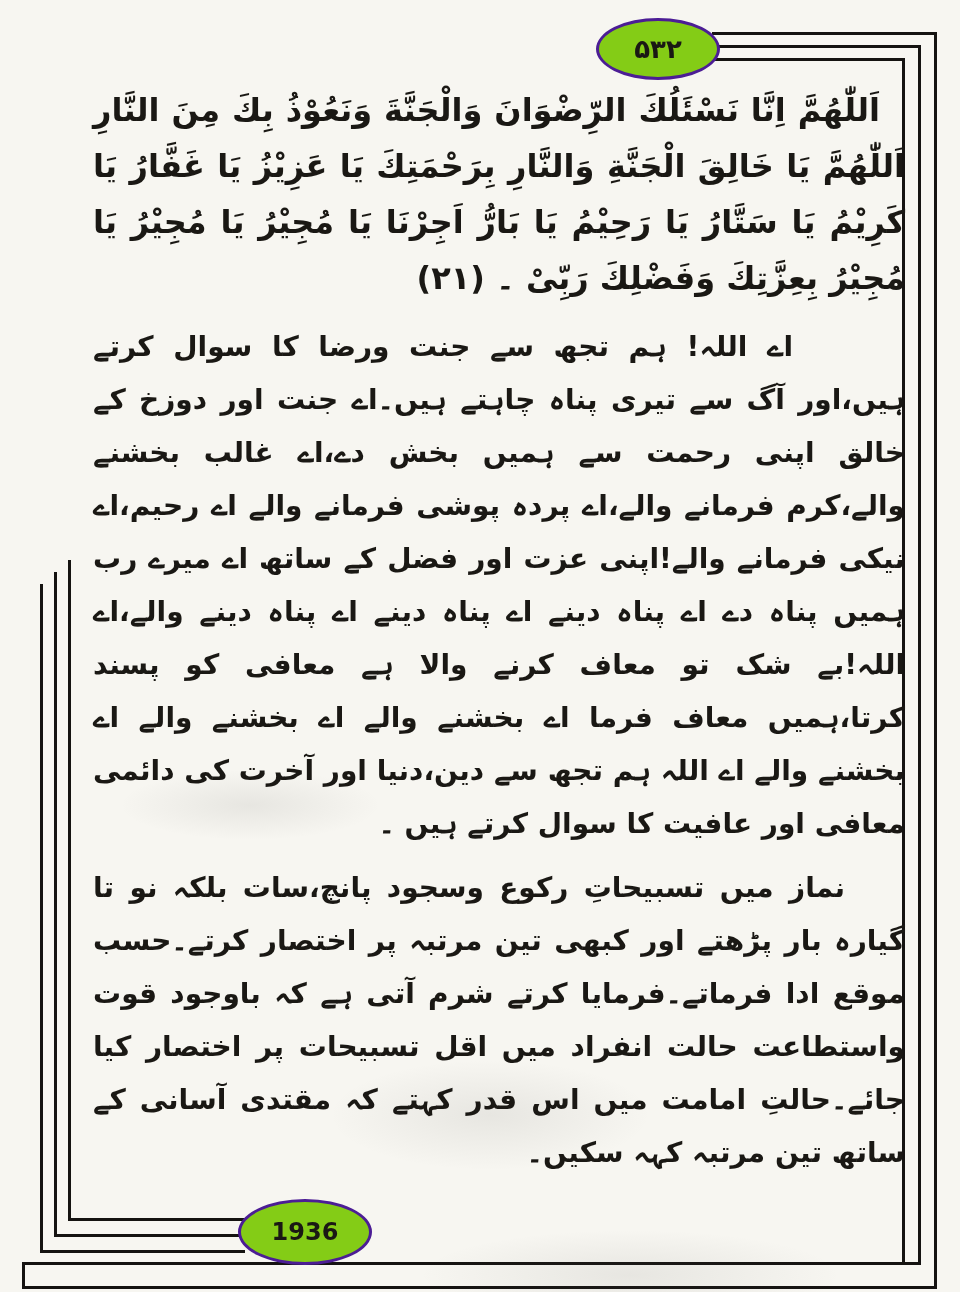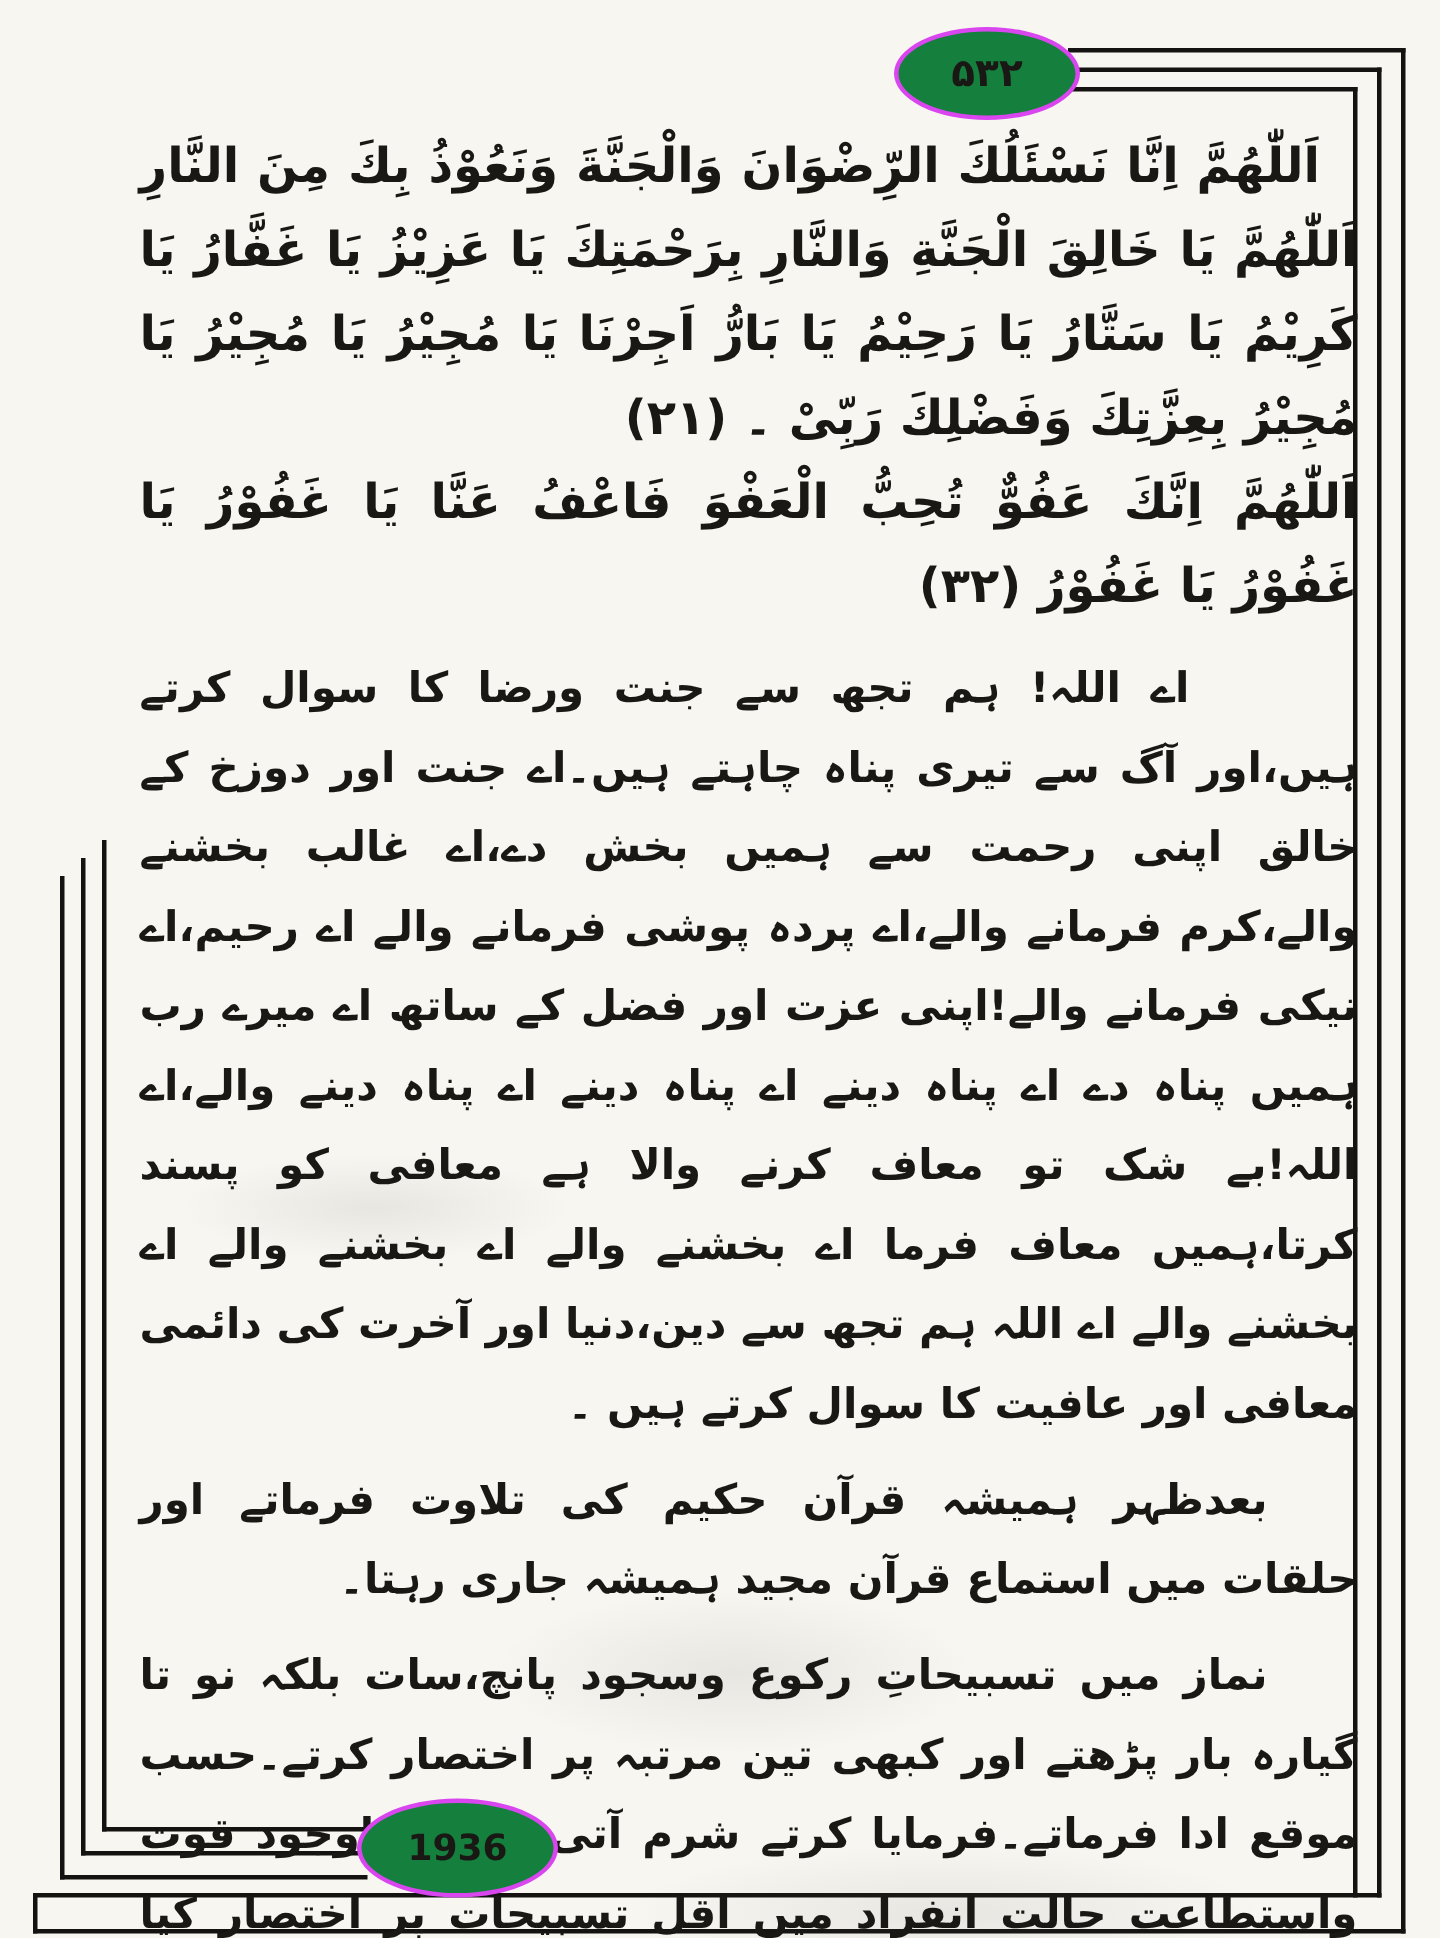--- a/index.html
+++ b/index.html
@@ -7,23 +7,23 @@
     width:960px;height:1292px;
     background:#f7f6f1;
     position:relative;
     overflow:hidden;
     font-family:"DejaVu Sans",sans-serif;
     color:#1a1814;
   }
   .frame-line{position:absolute;background:#151311;}
   .oval{
     position:absolute;
-    border:3px solid #d946ef;
+    border:3px solid #4c1d95;
     border-radius:50%;
-    background:#15803d;
+    background:#84cc16;
     display:flex;align-items:center;justify-content:center;
     font-weight:bold;
     color:#1a1814;
     z-index:3;
   }
   #top-oval{left:596px;top:18px;width:118px;height:56px;font-size:26px;}
   #bottom-oval{left:238px;top:1199px;width:128px;height:60px;font-size:24px;}
   #content{
     position:absolute;
     top:82px;right:55px;
@@ -87,20 +87,18 @@
   <span>1936</span>
 </div>
 
 <div class="smudge" style="top:1060px;left:330px;width:320px;height:110px;"></div>
 <div class="smudge" style="top:1230px;left:420px;width:420px;height:90px;"></div>
 <div class="smudge" style="top:770px;left:120px;width:260px;height:70px;"></div>
 
 <div id="content">
   <div>
     <p class="arabic first">اَللّٰهُمَّ اِنَّا نَسْئَلُكَ الرِّضْوَانَ وَالْجَنَّةَ وَنَعُوْذُ بِكَ مِنَ النَّارِ اَللّٰهُمَّ يَا خَالِقَ الْجَنَّةِ وَالنَّارِ بِرَحْمَتِكَ يَا عَزِيْزُ يَا غَفَّارُ يَا كَرِيْمُ يَا سَتَّارُ يَا رَحِيْمُ يَا بَارُّ اَجِرْنَا يَا مُجِيْرُ يَا مُجِيْرُ يَا مُجِيْرُ بِعِزَّتِكَ وَفَضْلِكَ رَبِّىْ ۔ (۲۱)</p>
-    <p class="arabic">اَللّٰهُمَّ اِنَّكَ عَفُوٌّ تُحِبُّ الْعَفْوَ فَاعْفُ عَنَّا يَا غَفُوْرُ يَا غَفُوْرُ يَا غَفُوْرُ (۳۲)</p>
   </div>
   <div id="urdu-block">
     <p class="urdu indent-lg">اے اللہ! ہم تجھ سے جنت ورضا کا سوال کرتے ہیں،اور آگ سے تیری پناہ چاہتے ہیں۔اے جنت اور دوزخ کے خالق اپنی رحمت سے ہمیں بخش دے،اے غالب بخشنے والے،کرم فرمانے والے،اے پردہ پوشی فرمانے والے اے رحیم،اے نیکی فرمانے والے!اپنی عزت اور فضل کے ساتھ اے میرے رب ہمیں پناہ دے اے پناہ دینے اے پناہ دینے اے پناہ دینے والے،اے اللہ!بے شک تو معاف کرنے والا ہے معافی کو پسند کرتا،ہمیں معاف فرما اے بخشنے والے اے بخشنے والے اے بخشنے والے اے اللہ ہم تجھ سے دین،دنیا اور آخرت کی دائمی معافی اور عافیت کا سوال کرتے ہیں ۔</p>
-    <p class="urdu indent-sm">بعدظہر ہمیشہ قرآن حکیم کی تلاوت فرماتے اور حلقات میں استماع قرآن مجید ہمیشہ جاری رہتا۔</p>
     <p class="urdu indent-sm">نماز میں تسبیحاتِ رکوع وسجود پانچ،سات بلکہ نو تا گیارہ بار پڑھتے اور کبھی تین مرتبہ پر اختصار کرتے۔حسب موقع ادا فرماتے۔فرمایا کرتے شرم آتی ہے کہ باوجود قوت واستطاعت حالت انفراد میں اقل تسبیحات پر اختصار کیا جائے۔حالتِ امامت میں اس قدر کہتے کہ مقتدی آسانی کے ساتھ تین مرتبہ کہہ سکیں۔</p>
   </div>
 </div>
 
 </body></html>

